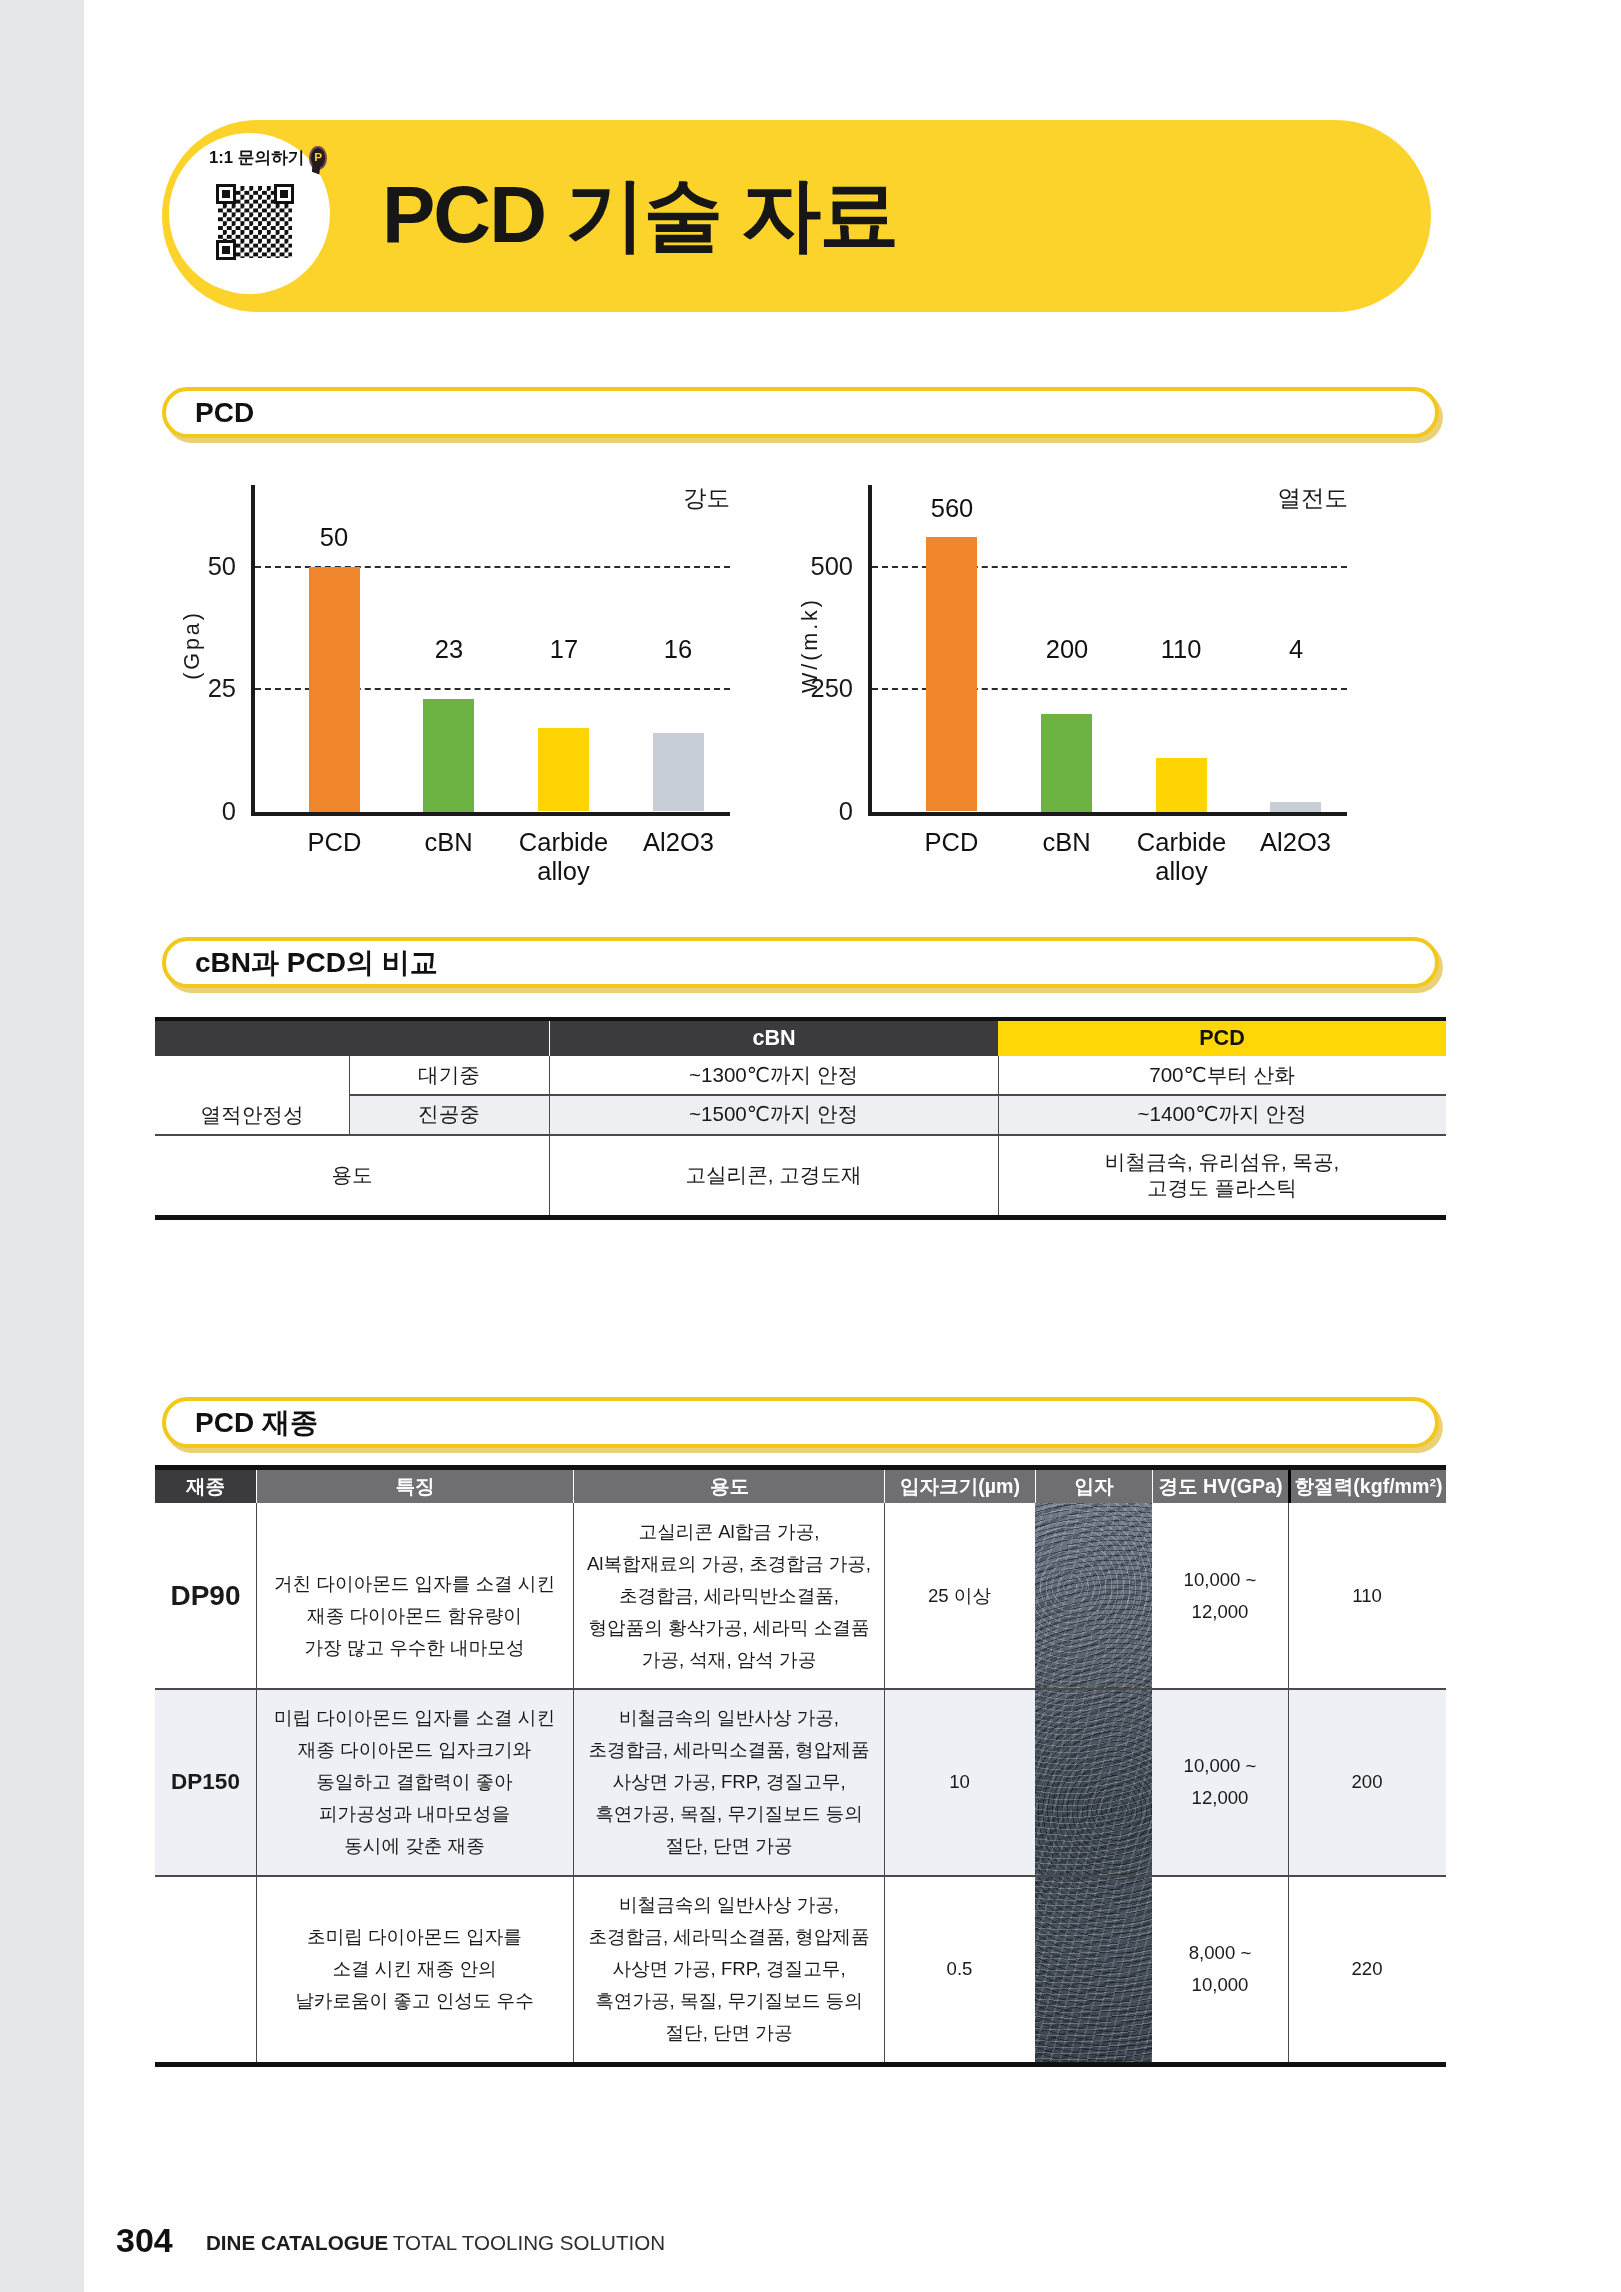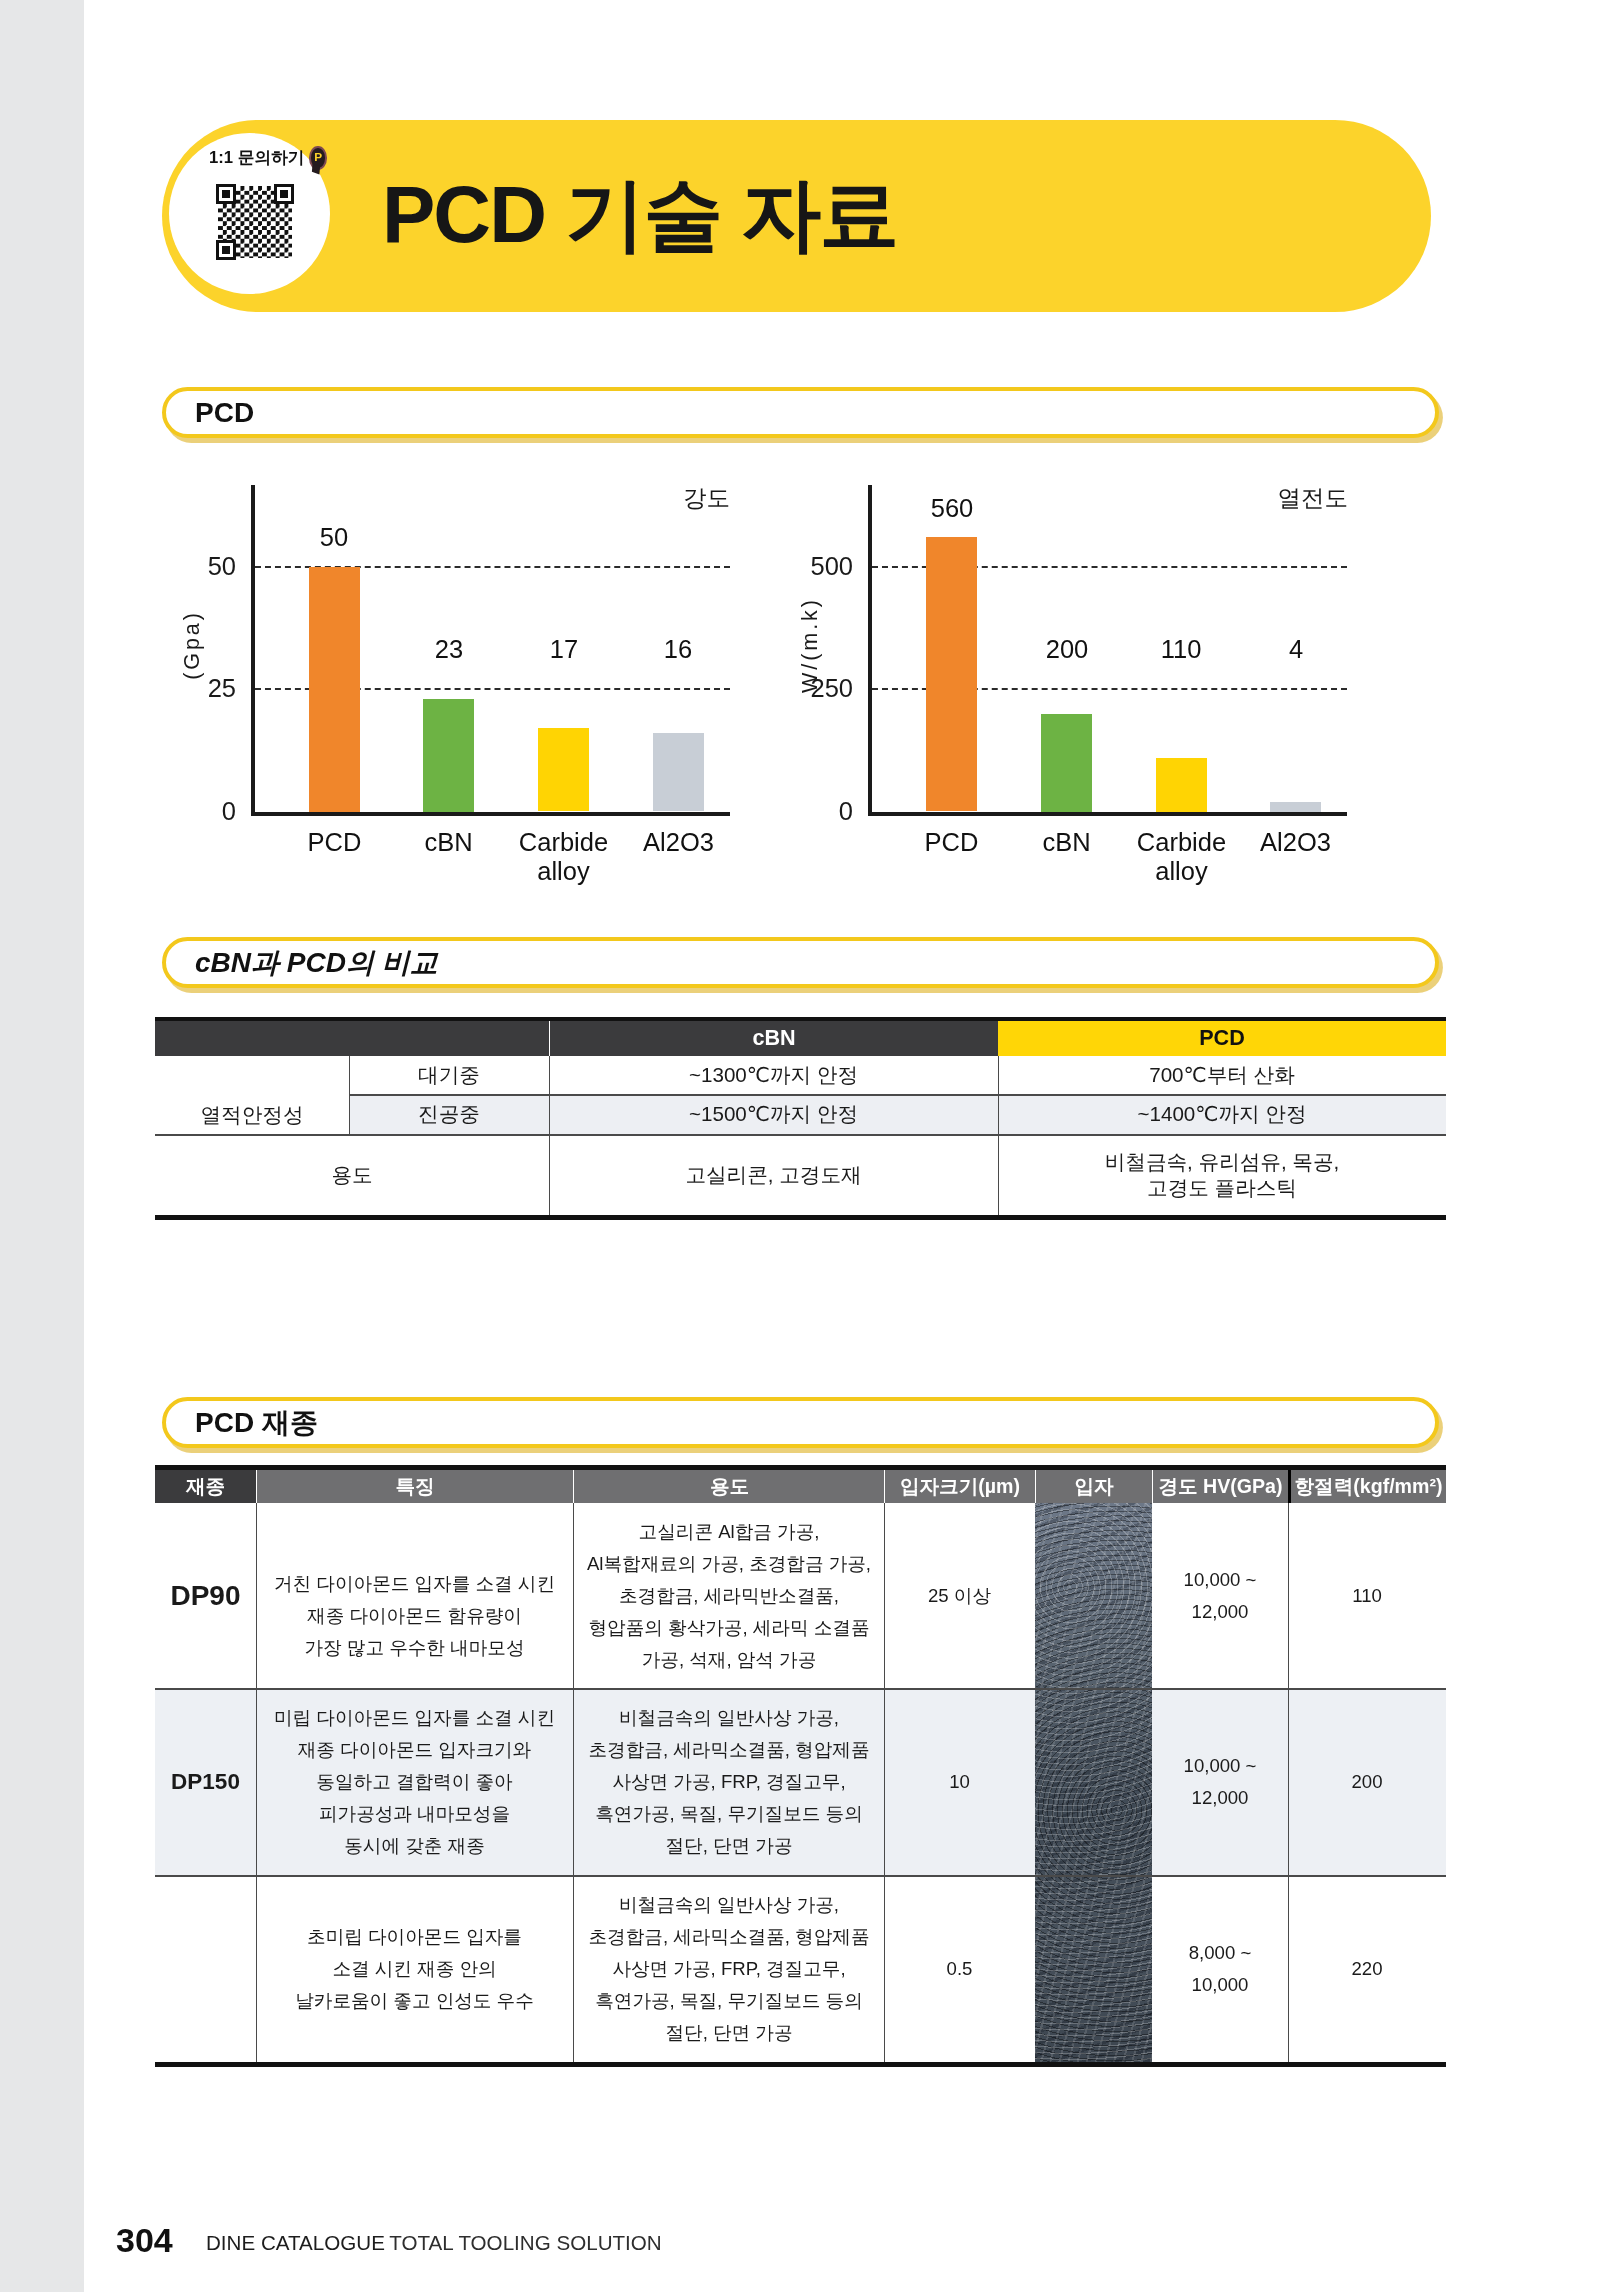--- a/index.html
+++ b/index.html
@@ -49,21 +49,21 @@
   .vline{width:1px;background:#4a4a4a;}
   .hline{height:2px;background:#4a4a4a;}
   .grain-photo{background:
       repeating-radial-gradient(circle at 30% 15%, rgba(255,255,255,.22) 0 1px, transparent 1px 5.9px),
       repeating-radial-gradient(circle at 70% 55%, rgba(0,0,0,.38) 0 1px, transparent 1px 4.9px),
       repeating-linear-gradient(105deg, rgba(255,255,255,.12) 0 2px, transparent 2px 8.8px),
       repeating-linear-gradient(160deg, rgba(10,15,25,.25) 0 2.9px, transparent 2.9px 10.8px),
       linear-gradient(180deg,#6d7888 0%,#596470 28%,#3f4954 55%,#47515c 78%,#3c454f 100%);}
   
   .page-num{font-size:34px;font-weight:900;color:#111;}
-  .footer-brand{font-size:20.6px;font-weight:400;color:#1d1d1d;}
+  .footer-brand{font-size:20.6px;font-weight:700;color:#1d1d1d;}
   .footer-tag{font-size:20.6px;font-weight:400;color:#2e2e2e;}
 </style>
 </head>
 <body>
 
 <div id="canvas">
 
   <div class="abs side-strip"></div>
 
   <div class="abs banner">
@@ -127,21 +127,21 @@
       <div class="abs cat-label" style="left: 993px; top: 828px; width: 147px;">cBN</div>
       <div class="abs bar" style="left: 1156px; top: 758px; width: 51px; height: 54px; background: rgb(255, 212, 3);"></div>
       <div class="abs val-label" style="left: 1122px; top: 635px; width: 118px;">110</div>
       <div class="abs cat-label" style="left: 1108px; top: 828px; width: 147px;">Carbide
 alloy</div>
       <div class="abs bar" style="left: 1270px; top: 802px; width: 51px; height: 9.8px; background: rgb(200, 206, 214);"></div>
       <div class="abs val-label" style="left: 1237px; top: 635px; width: 118px;">4</div>
       <div class="abs cat-label" style="left: 1222px; top: 828px; width: 147px;">Al2O3</div>
     </div>
 
-  <div class="abs pill" style="top:937px;font-style:italic;">
+  <div class="abs pill" style="top:937px;">
     <span class="pill-label">cBN과 PCD의 비교</span>
   </div>
 
   <div class="abs" style="left:155px;top:1017px;width:1291px;height:203px;">
     <div class="abs tbl-border" style="left:0;top:0;width:1291px;height:3.9px;"></div>
 
     <div class="abs cell hdr-dark" style="left:0;top:3.9px;width:394px;height:35px;"></div>
     <div class="abs cell hdr-dark comp-cell" style="left:394px;top:3.9px;width:449px;height:35px;border-left:1px solid #fff;font-size:21.6px;">cBN</div>
     <div class="abs cell hdr-yellow comp-cell" style="left:843px;top:3.9px;width:448px;height:35px;font-size:21.6px;">PCD</div>
 

